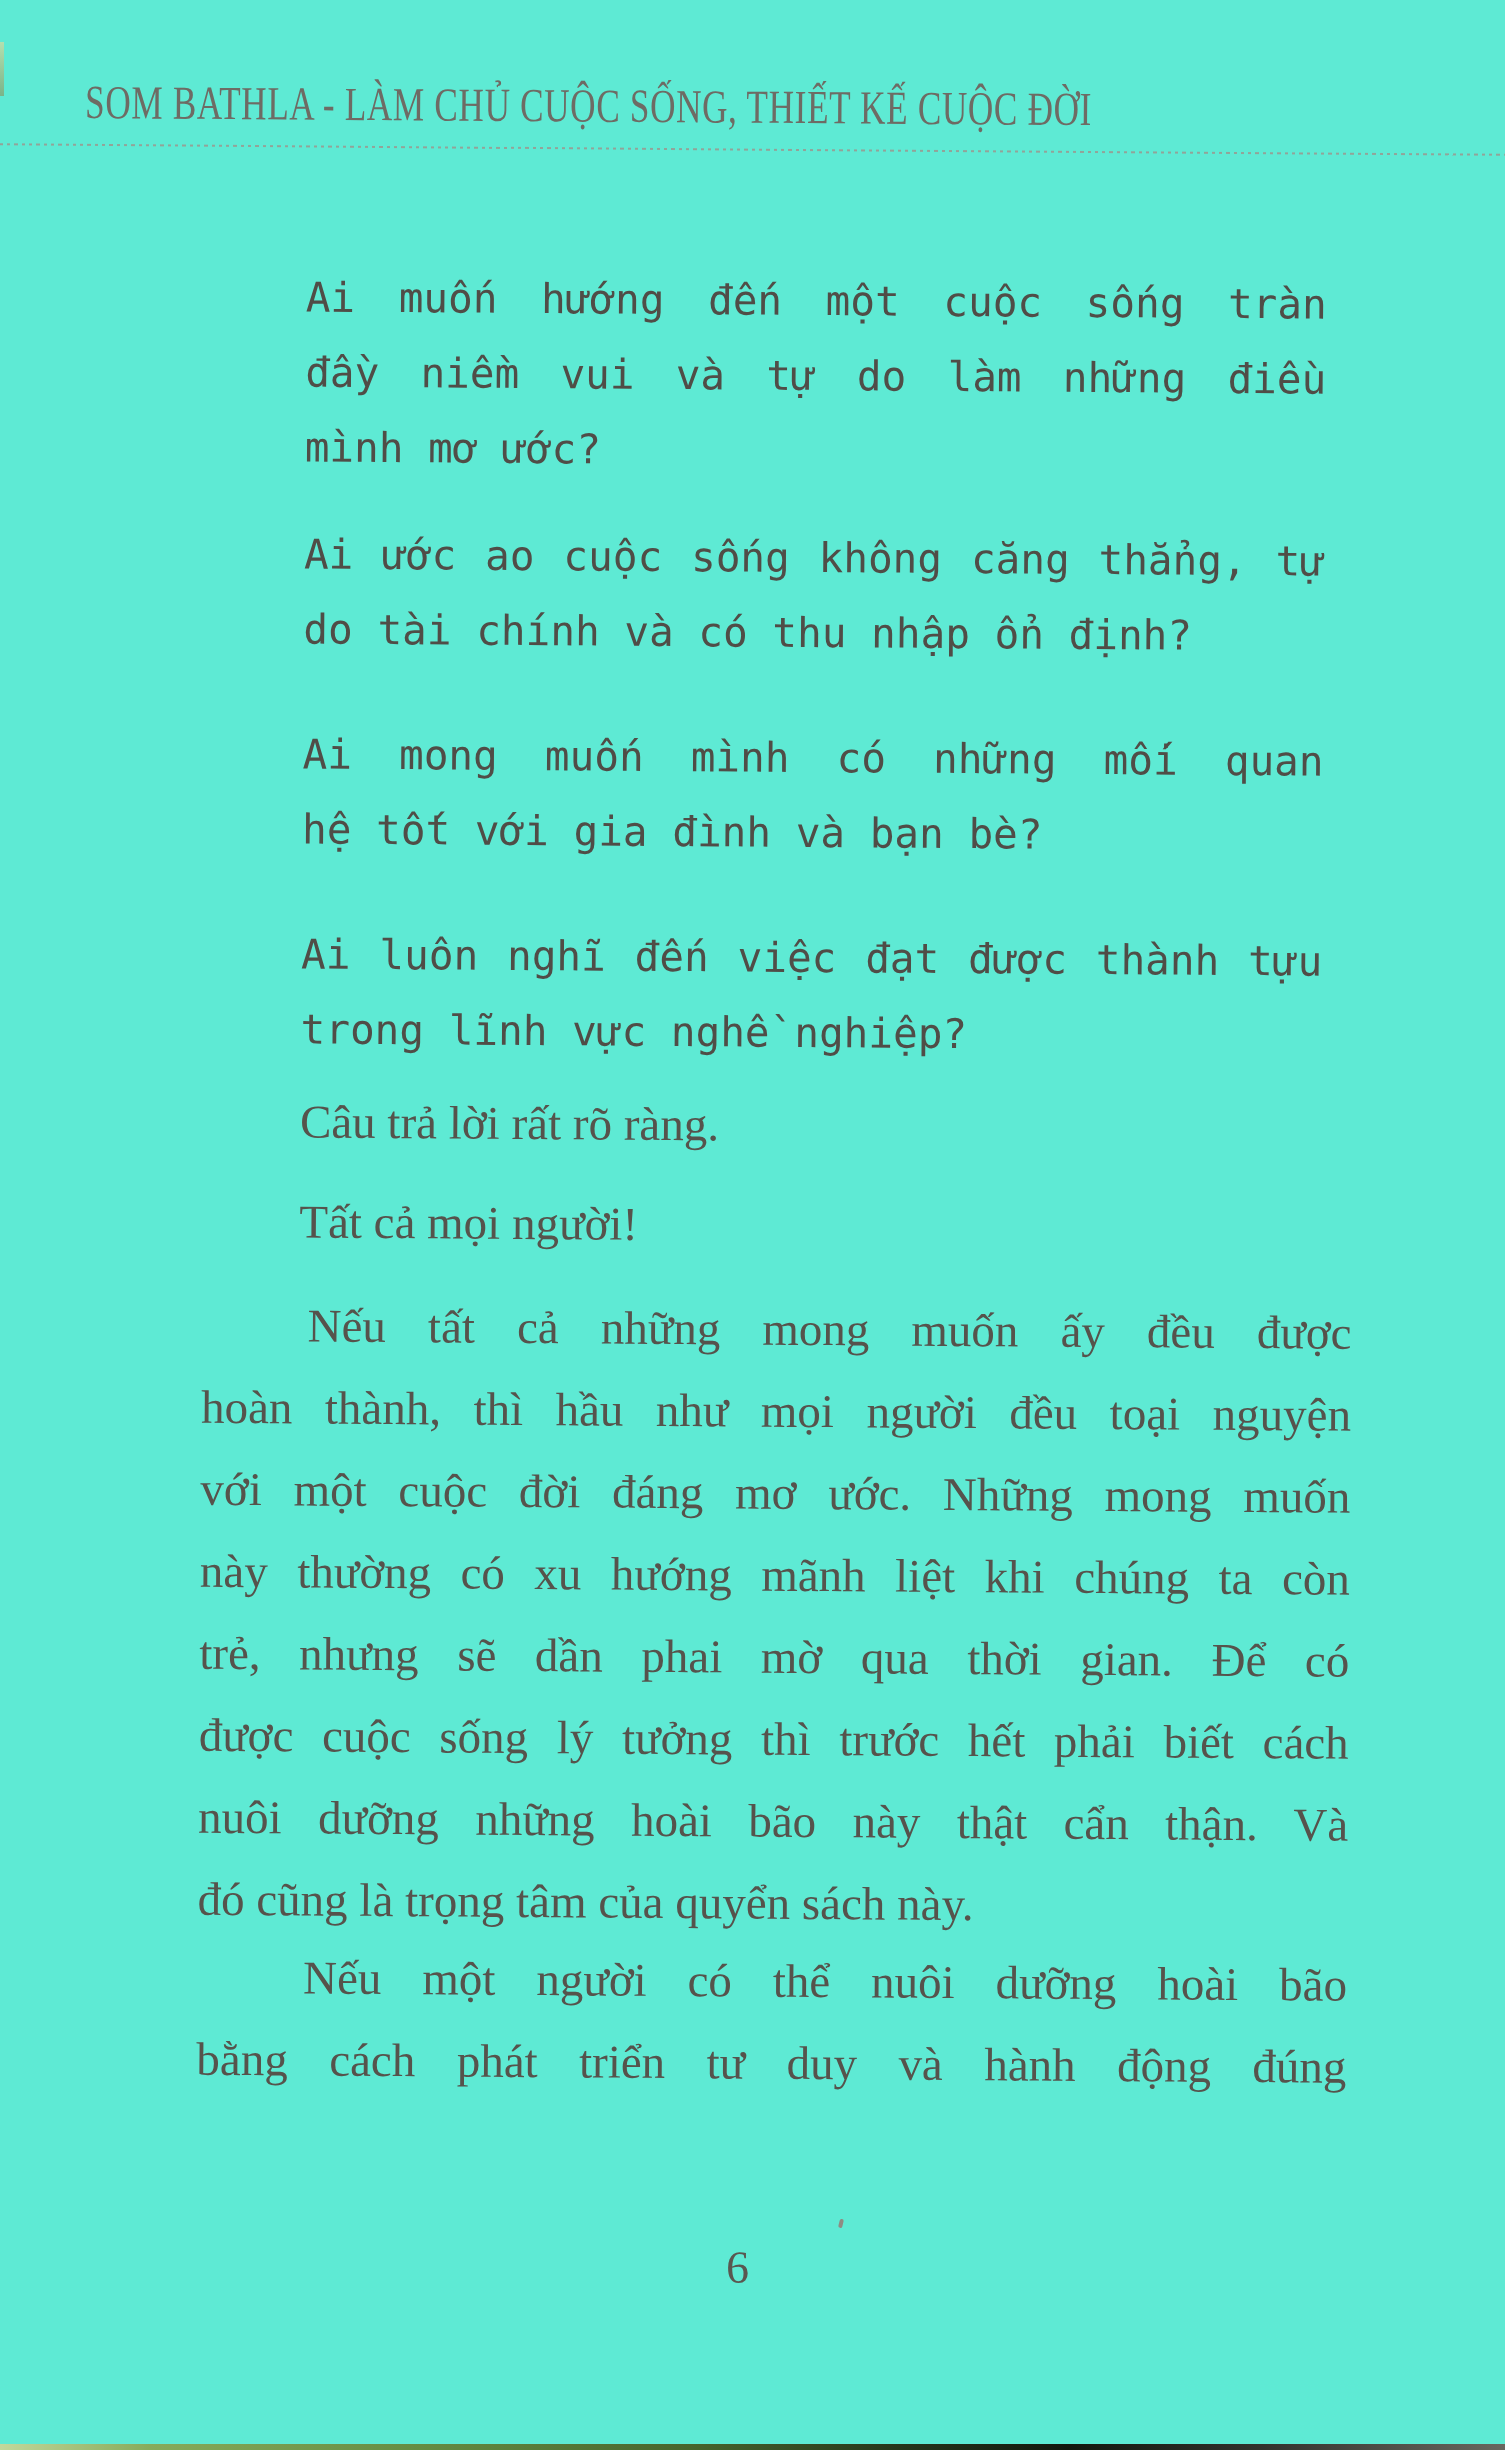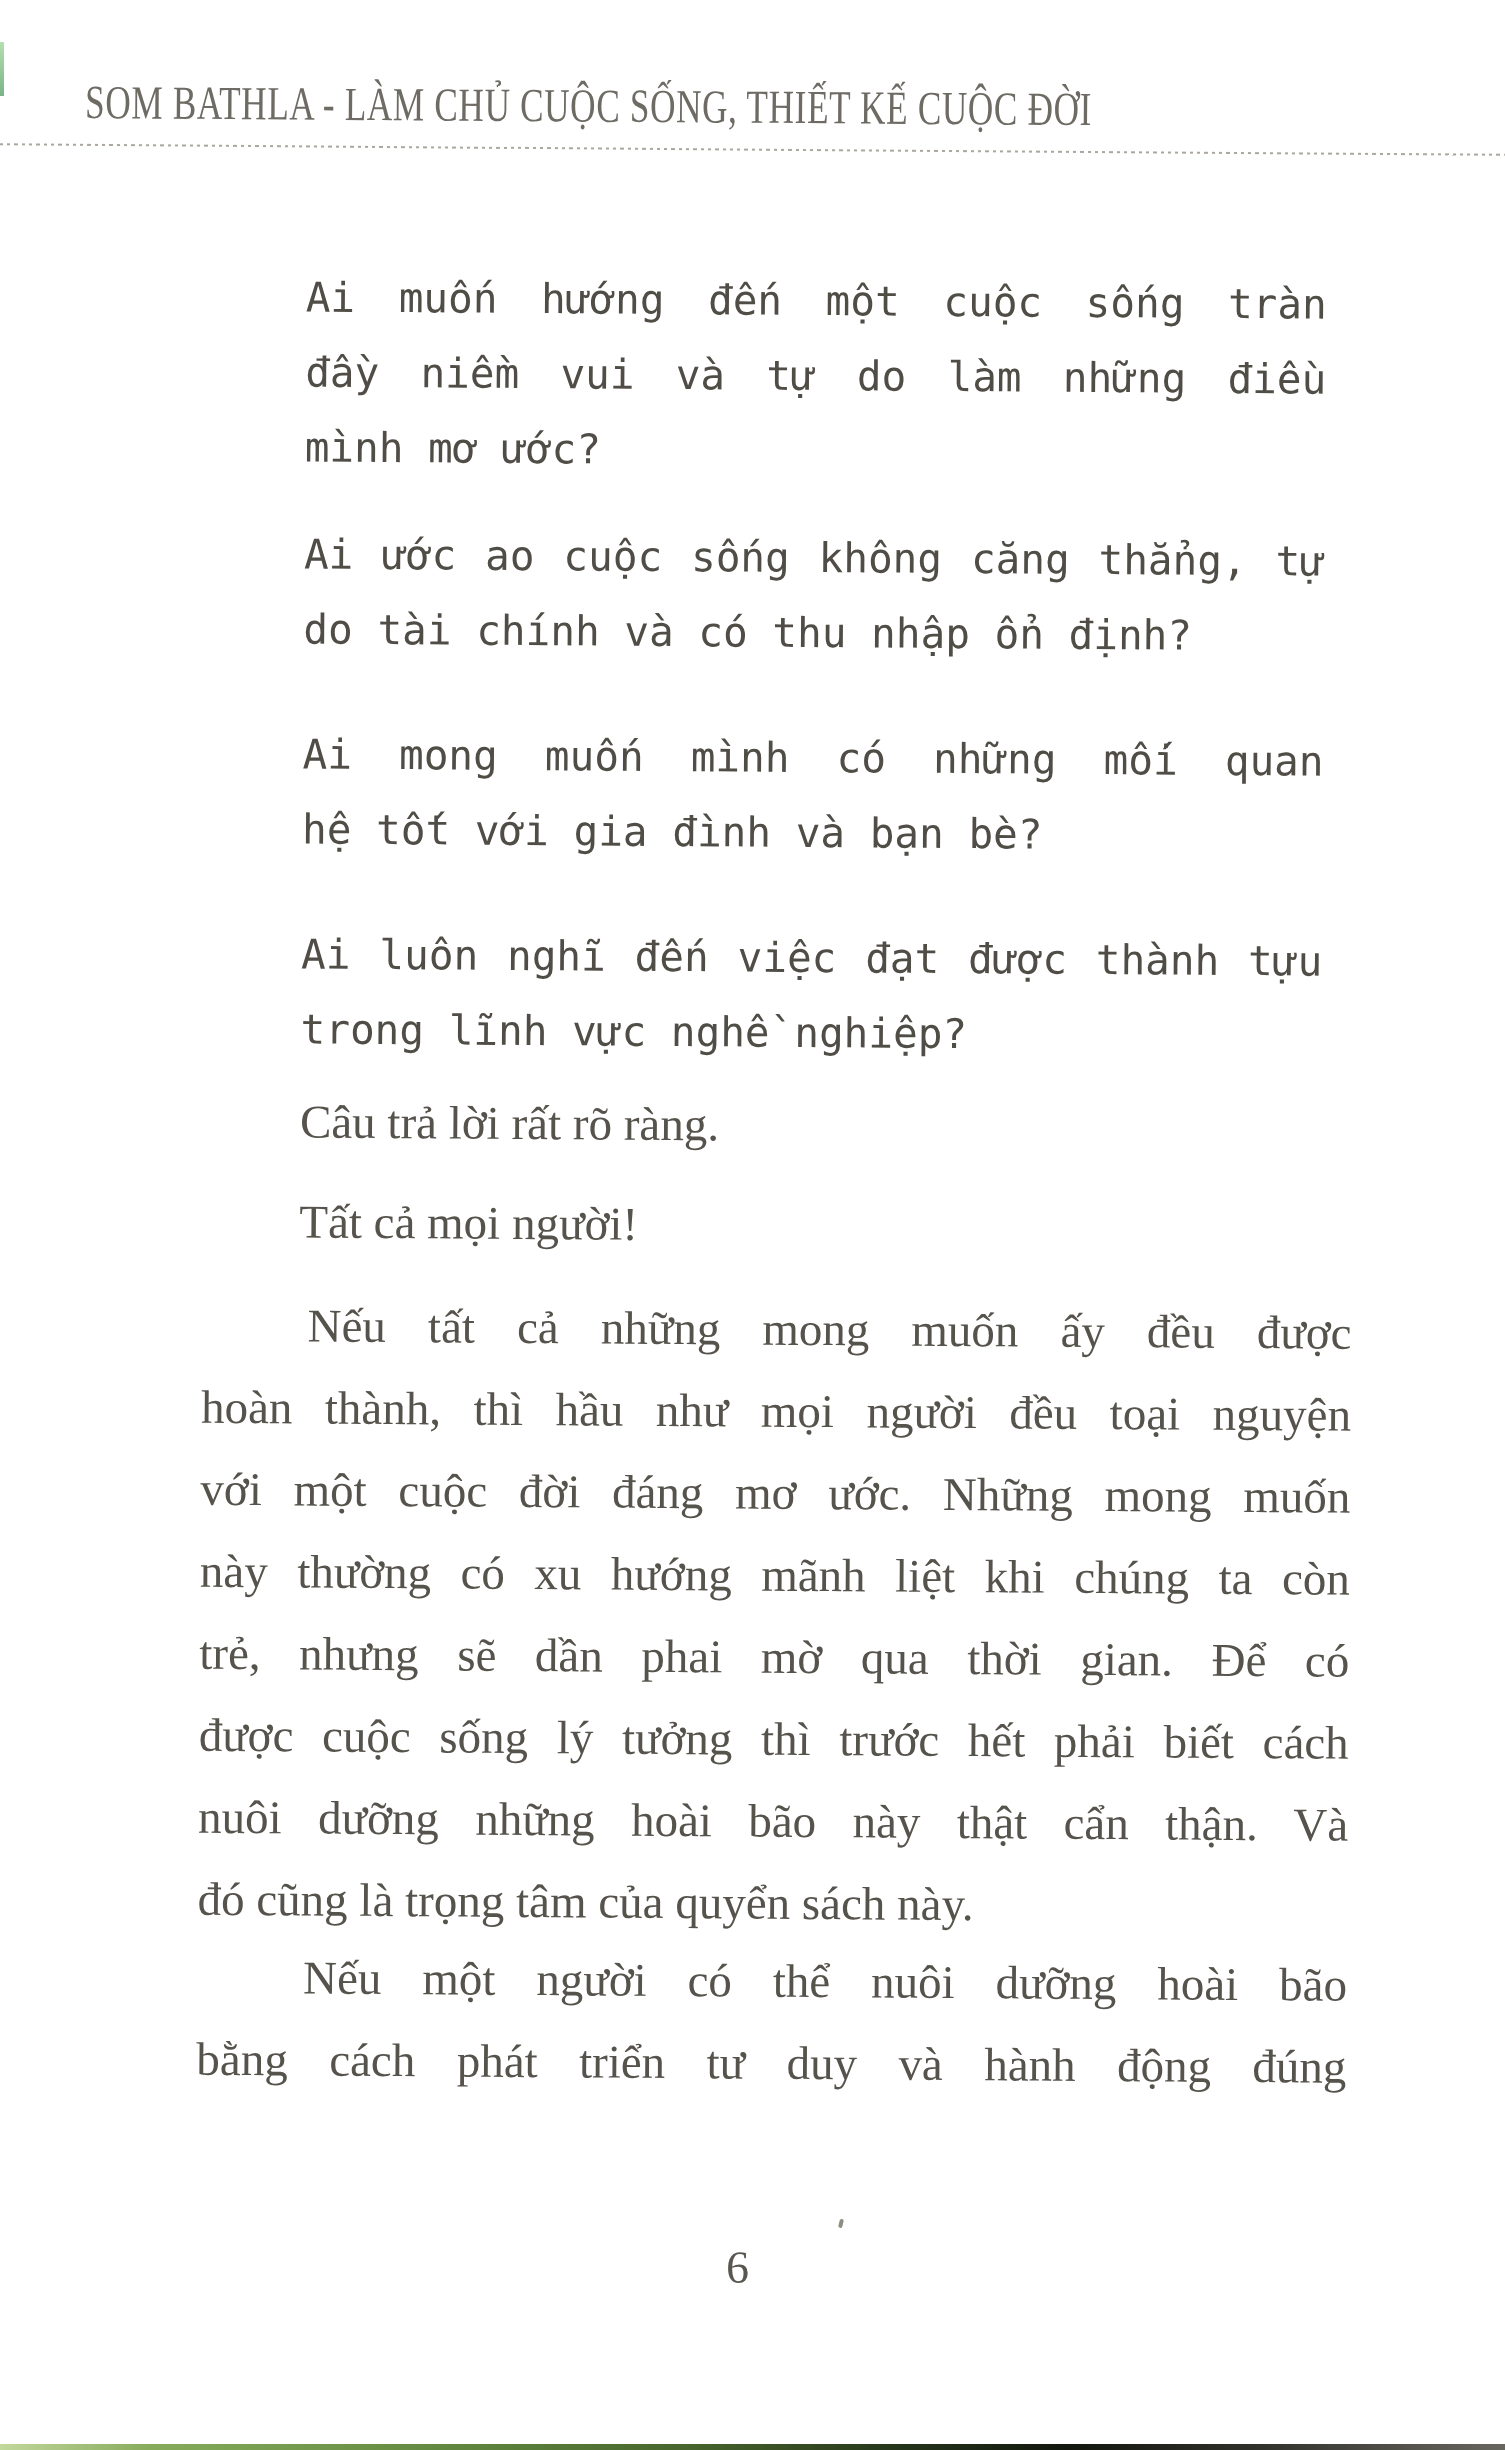--- a/index.html
+++ b/index.html
@@ -4,21 +4,21 @@
 <style>
   html, body {
     margin: 0;
     padding: 0;
     background: #e8e8e4;
   }
   .page {
     position: relative;
     width: 1505px;
     height: 2450px;
-    background: #ffffff;
+    background: #5eead4;
     overflow: hidden;
     font-family: "Liberation Serif", "DejaVu Serif", serif;
   }
   
   .print-layer {
     position: absolute;
     inset: 0;
     transform: rotate(0.4deg);
     transform-origin: 98px 122px;
   }

